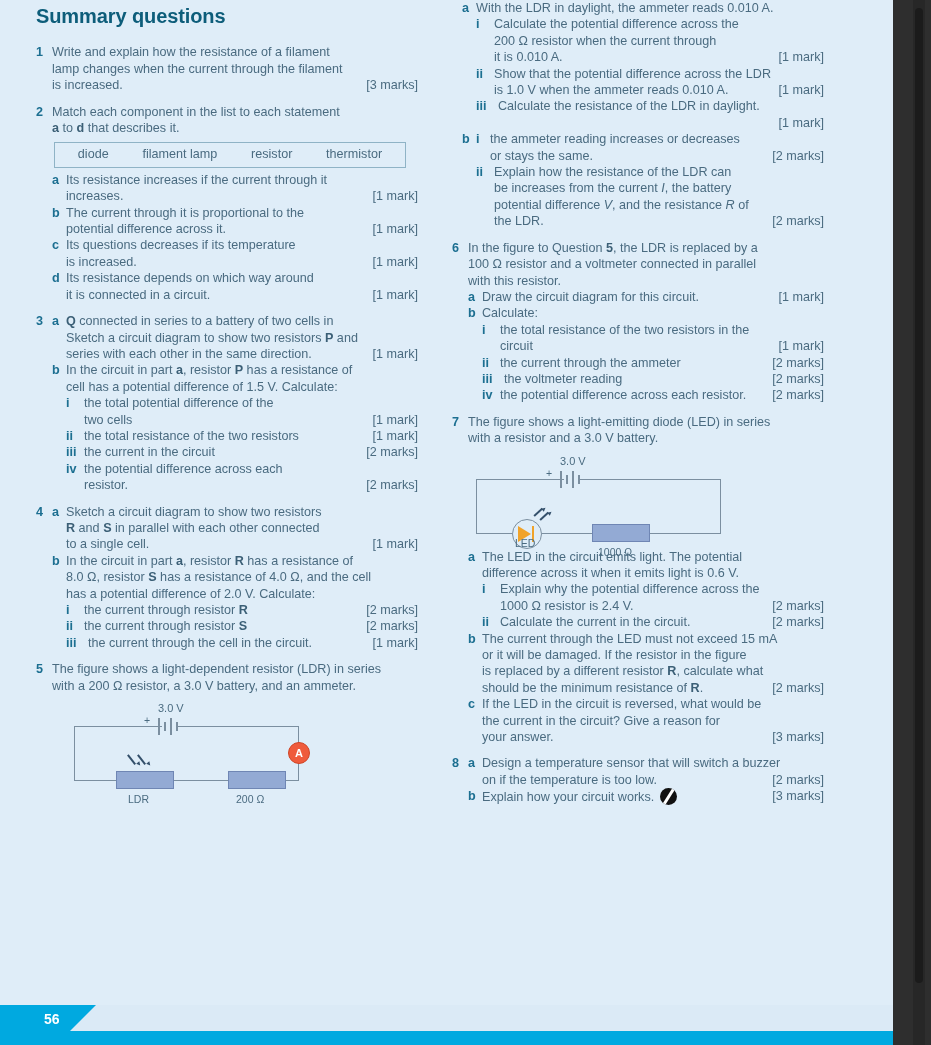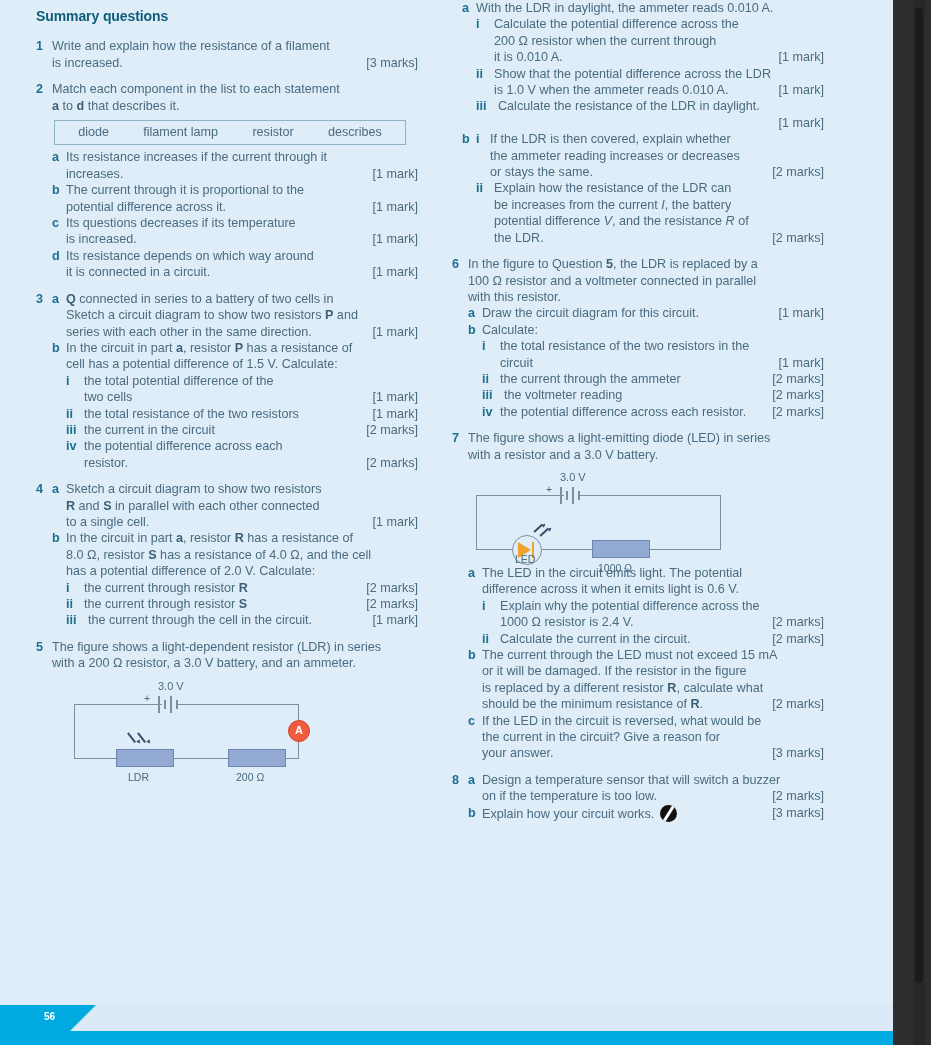--- a/index.html
+++ b/index.html
@@ -60,22 +60,22 @@
     position: absolute;
     top: 0;
     color: #4a6b80;
     font-size: 12.6px;
     line-height: 16.4px;
   }
   .col-left { left: 36px; width: 382px; }
   .col-right { left: 452px; width: 372px; }
 
   h1.heading {
-    margin: 8px 0 14px 0;
-    font-size: 14px;
+    margin: 8px 0 20px 0;
+    font-size: 20px;
     font-weight: bold;
     color: #0d5d7a;
     letter-spacing: -0.1px;
   }
 
   
   .q {
     display: flex;
     align-items: flex-start;
     margin-top: 10px;
@@ -239,61 +239,62 @@
     position: absolute;
     left: 0; top: 0;
     width: 893px; height: 26px;
     background: #dbeaf6;
     clip-path: polygon(96px 0, 893px 0, 893px 26px, 70px 26px);
   }
   .pagenum {
     position: absolute;
     left: 44px; top: 6px;
     color: #ffffff;
-    font-size: 10px;
+    font-size: 14px;
     font-weight: bold;
   }
 </style>
 </head>
 <body>
 
 <div class="viewport">
 
   <div class="page">
 
     <div class="columns">
 
       <div class="col col-left">
 
         <h1 class="heading">Summary questions</h1>
 
         <div class="q tight">
           <div class="qnum">1</div>
           <div class="qbody">
             <div class="line">Write and explain how the resistance of a filament</div>
+            <div class="line">lamp changes when the current through the filament</div>
             <div class="line">
               <span class="marks">[3 marks]</span>
               <span>is increased.</span>
             </div>
           </div>
         </div>
 
         <div class="q">
           <div class="qnum">2</div>
           <div class="qbody">
             <div class="line">Match each component in the list to each statement</div>
             <div class="line">
               <b class="sym">a</b><span> to </span><b class="sym">d</b><span> that describes it.</span>
             </div>
 
             <div class="wordbox">
               <span>diode</span>
               <span>filament lamp</span>
               <span>resistor</span>
-              <span>describes</span>
+              <span>thermistor</span>
             </div>
 
             <div class="lvl">
               <div class="lvl-letter">a</div>
               <div class="lvl-body">
                 <div class="line">Its resistance increases if the current through it</div>
                 <div class="line">
                   <span class="marks">[1 mark]</span>
                   <span>increases.</span>
                 </div>
@@ -563,21 +564,20 @@
               </div>
             </div>
 
             <div class="lvl">
               <div class="lvl-letter">b</div>
               <div class="lvl-body">
 
                 <div class="lvl">
                   <div class="lvl-roman" style="flex-basis:14px;">i</div>
                   <div class="lvl-body">
-                    <div class="line">If the LDR is then covered, explain whether</div>
                     <div class="line">the ammeter reading increases or decreases</div>
                     <div class="line">
                       <span class="marks">[2 marks]</span>
                       <span>or stays the same.</span>
                     </div>
                   </div>
                 </div>
 
                 <div class="lvl">
                   <div class="lvl-roman" style="flex-basis:18px;">ii</div>

